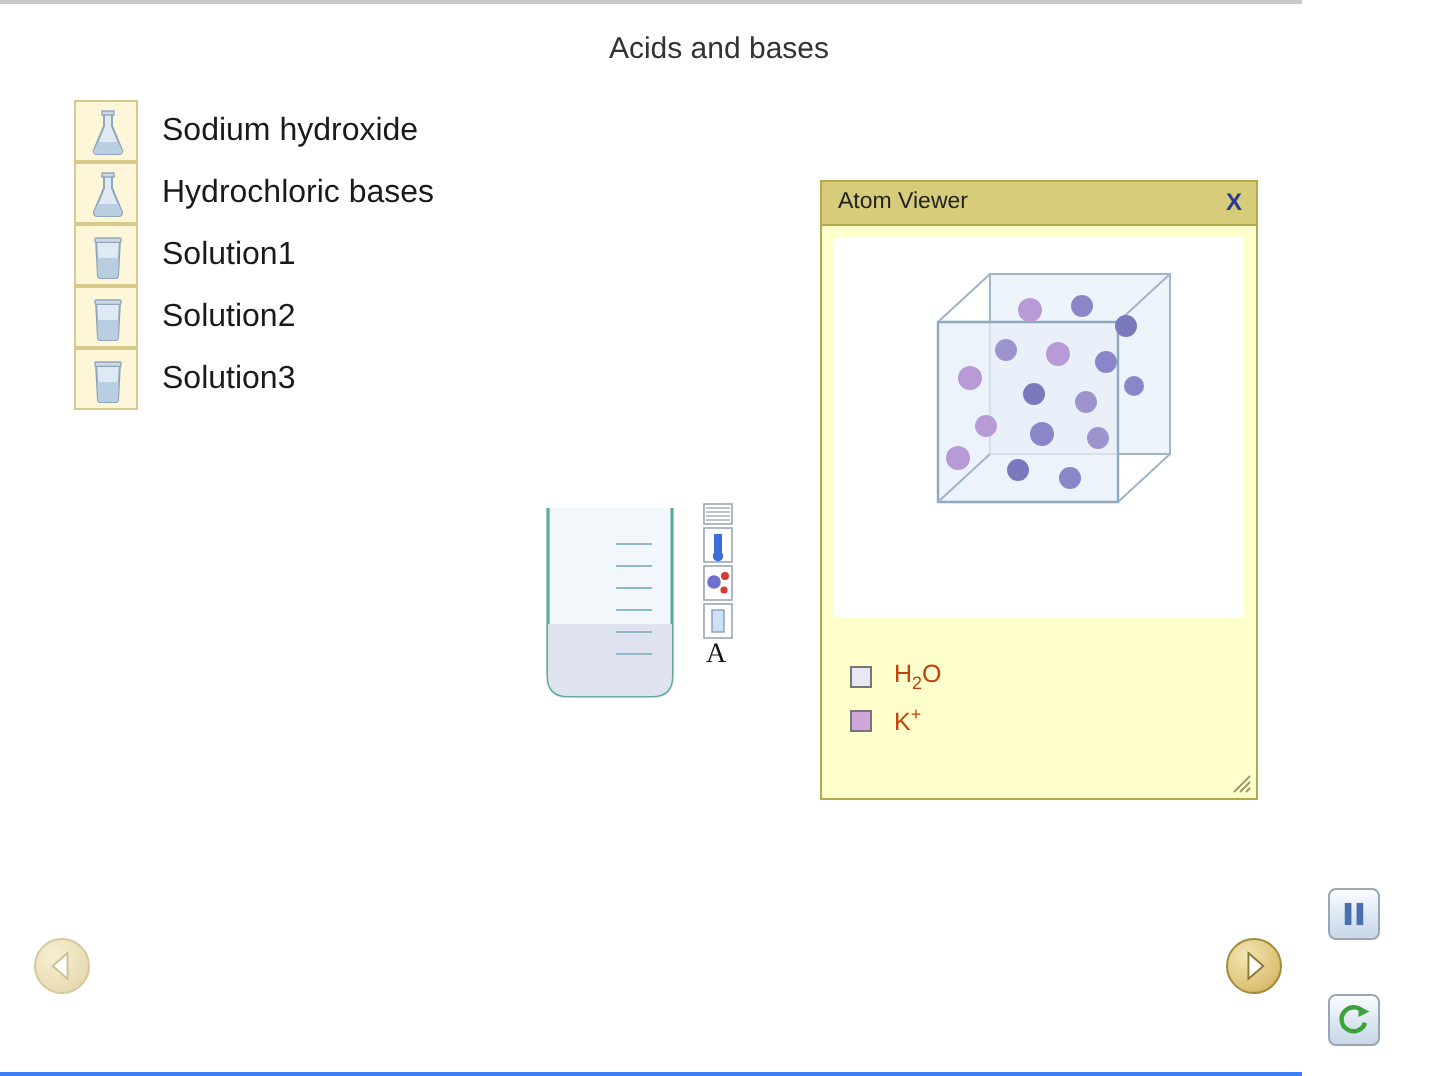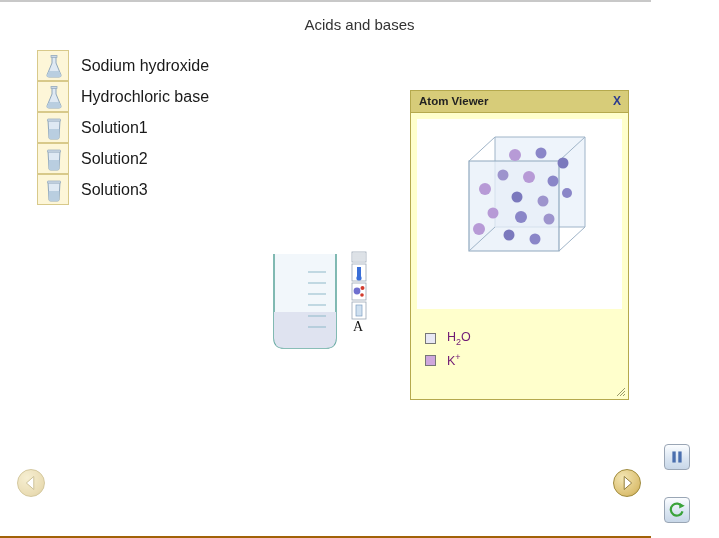--- a/index.html
+++ b/index.html
@@ -14,21 +14,21 @@
     overflow: hidden;
     position: relative;
   }
   #app {
     position: absolute;
     left: 0; top: 0;
     width: 651px;
     height: 538px;
     box-sizing: border-box;
     border-top: 2px solid #c8c8c8;
-    border-bottom: 2px solid #a16207;
+    border-bottom: 2px solid #3b82f6;
   }
   .title {
     position: absolute;
     left: 0; top: 14px;
     width: 719px;
     text-align: center;
     font-size: 15px;
     color: #333333;
   }
 
@@ -95,21 +95,21 @@
     background: #d7cc79;
     border-bottom: 1px solid #b5a94d;
     box-sizing: border-box;
   }
   .viewer-title {
     position: absolute;
     left: 8px;
     top: 4px;
     font-size: 11.5px;
     color: #222222;
-    font-weight: bold;
+    font-weight: normal;
   }
   .viewer-close {
     position: absolute;
     right: 7px;
     top: 3px;
     font-size: 12px;
     color: #2b3a8f;
     font-weight: bold;
     cursor: pointer;
   }
@@ -139,21 +139,21 @@
     width: 11px;
     height: 11px;
     border: 1px solid #777777;
     box-sizing: border-box;
   }
   .legend-text {
     position: absolute;
     left: 22px;
     top: 1px;
     font-size: 12.5px;
-    color: #701a75;
+    color: #c2410c;
   }
   .legend-text sub { font-size: 9px; }
   .legend-text sup { font-size: 9px; }
   .resize-grip {
     position: absolute;
     right: 2px;
     bottom: 2px;
     width: 12px;
     height: 12px;
   }
@@ -245,21 +245,21 @@
     </div>
 
     <div class="reagent-row">
       <div class="reagent-icon-box">
         <svg class="flask-svg" width="18" height="23" viewBox="0 0 18 23">
           <path d="M7 1 L7 8 L2 20 Q1.5 22 4 22 L14 22 Q16.5 22 16 20 L11 8 L11 1 Z" fill="#dfe9f3" stroke="#8fa6bb" stroke-width="1"></path>
           <path d="M4 16 L14 16 L16 20 Q16.5 22 14 22 L4 22 Q1.5 22 2 20 Z" fill="#b9cee0" stroke="none"></path>
           <rect x="6" y="0.5" width="6" height="2" fill="#cdd9e6" stroke="#8fa6bb" stroke-width="0.7"></rect>
         </svg>
       </div>
-      <div class="reagent-label">Hydrochloric base</div>
+      <div class="reagent-label">Hydrochloric bases</div>
     </div>
 
     <div class="reagent-row">
       <div class="reagent-icon-box">
         <svg class="beaker-svg" width="18" height="23" viewBox="0 0 18 23">
           <path d="M3 3 L15 3 L14 21 Q13.8 22 12.5 22 L5.5 22 Q4.2 22 4 21 Z" fill="#dfe9f3" stroke="#8fa6bb" stroke-width="1"></path>
           <path d="M3.7 12 L14.3 12 L14 21 Q13.8 22 12.5 22 L5.5 22 Q4.2 22 4 21 Z" fill="#b9cee0"></path>
           <rect x="2.5" y="2" width="13" height="2.2" rx="0.6" fill="#cdd9e6" stroke="#8fa6bb" stroke-width="0.7"></rect>
         </svg>
       </div>

